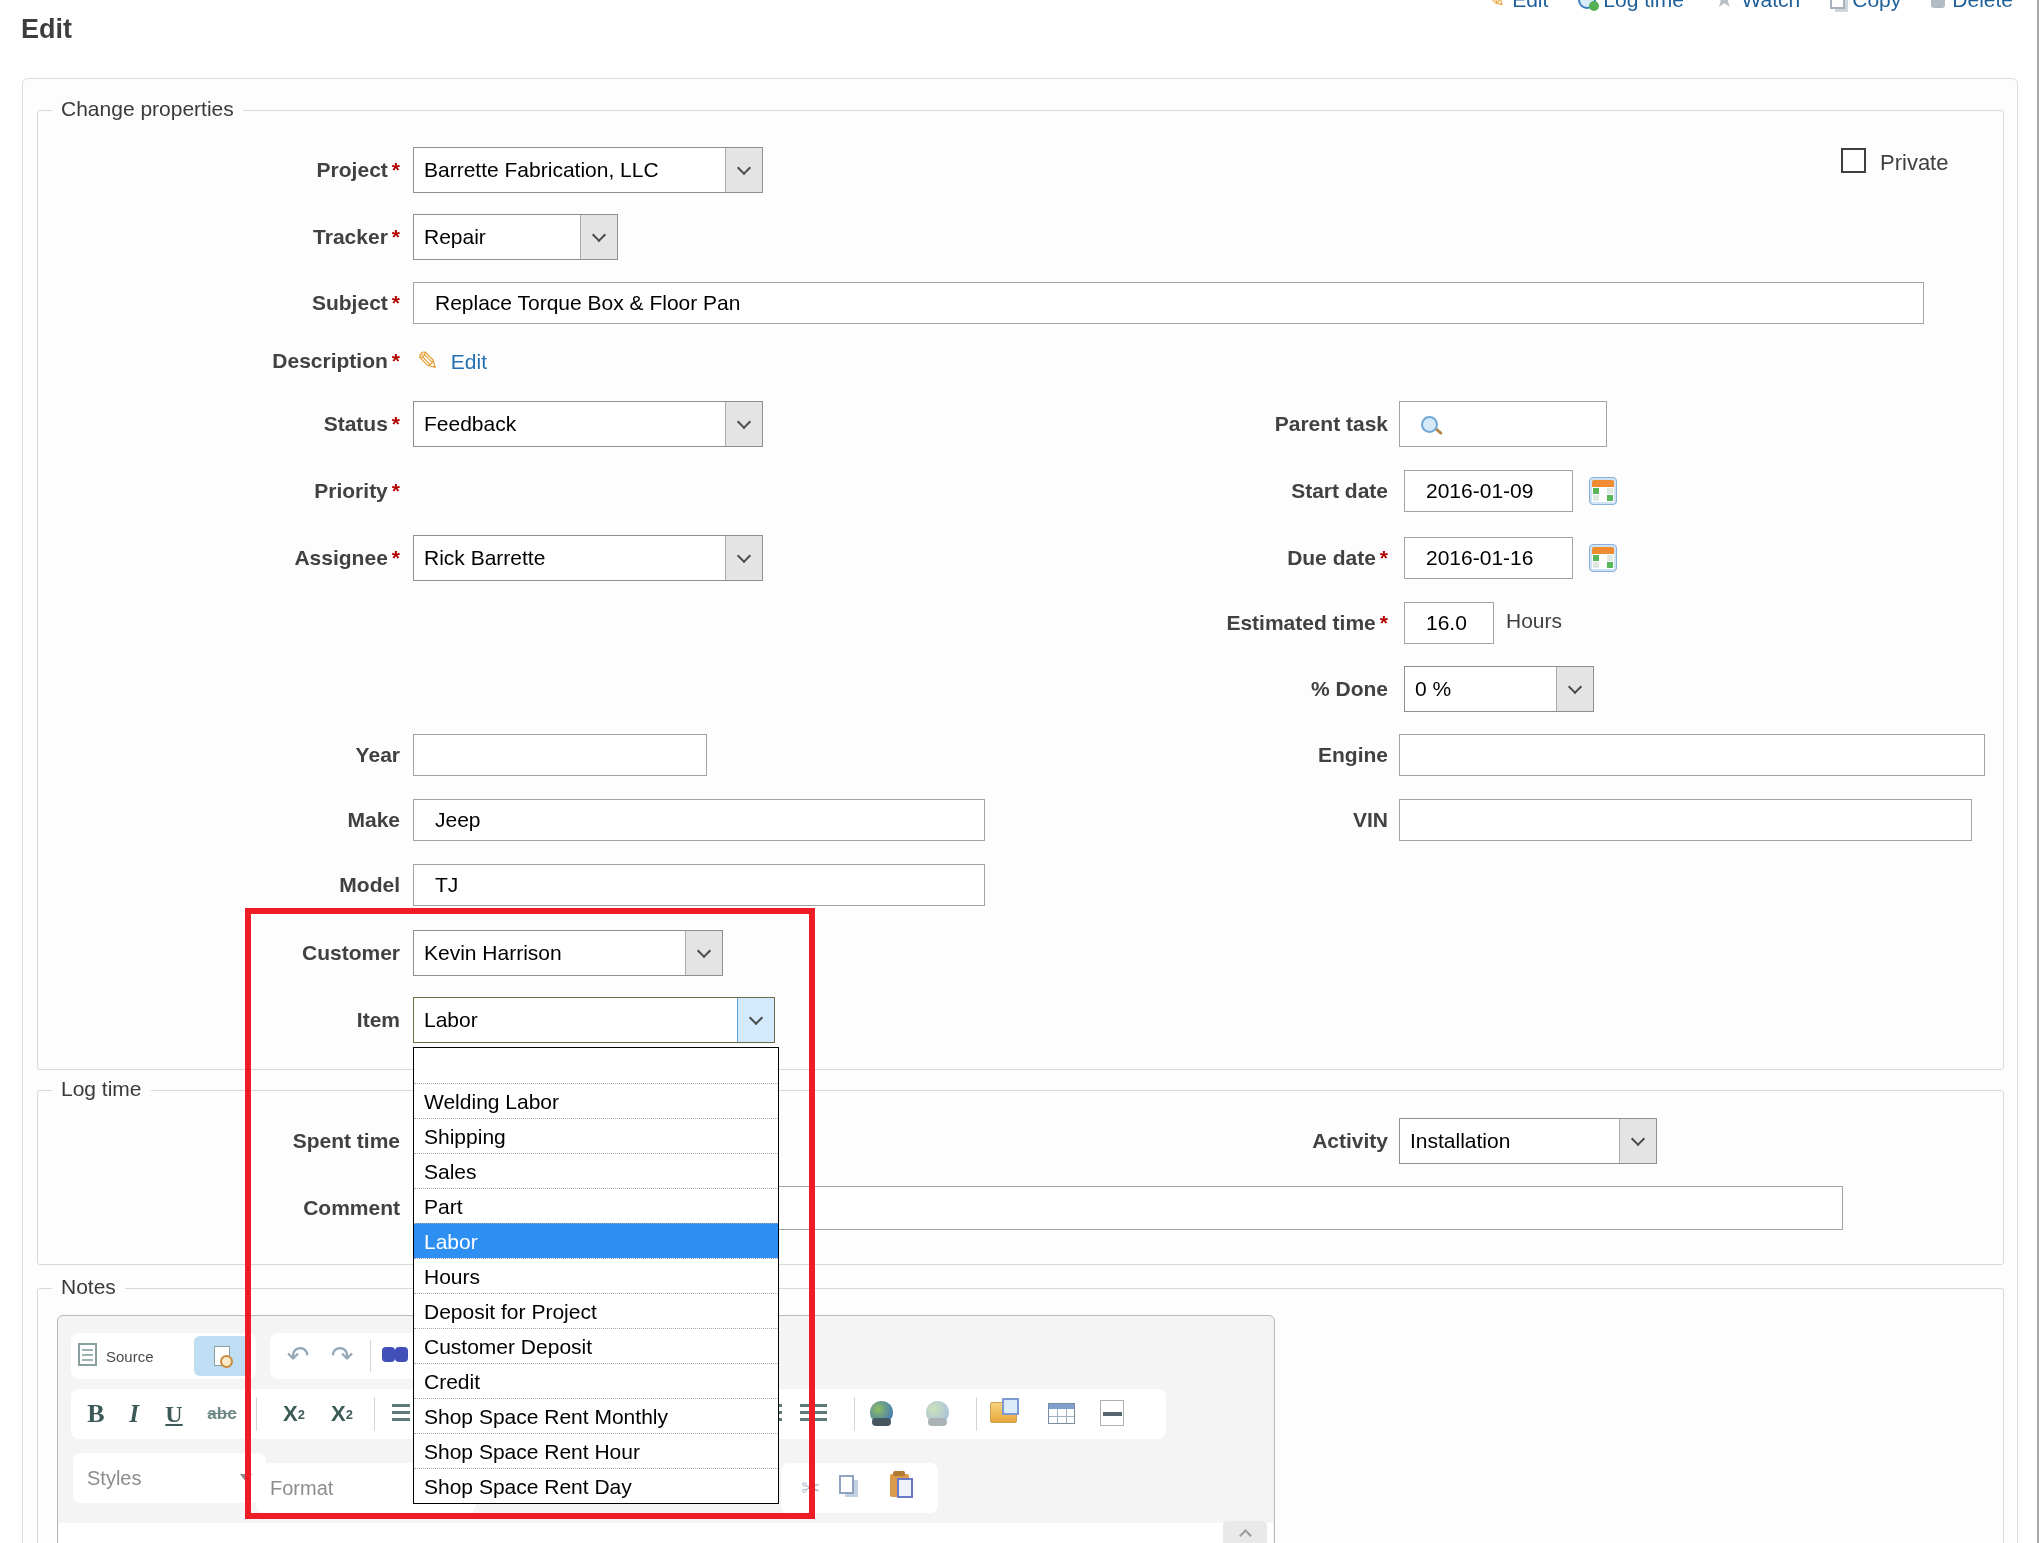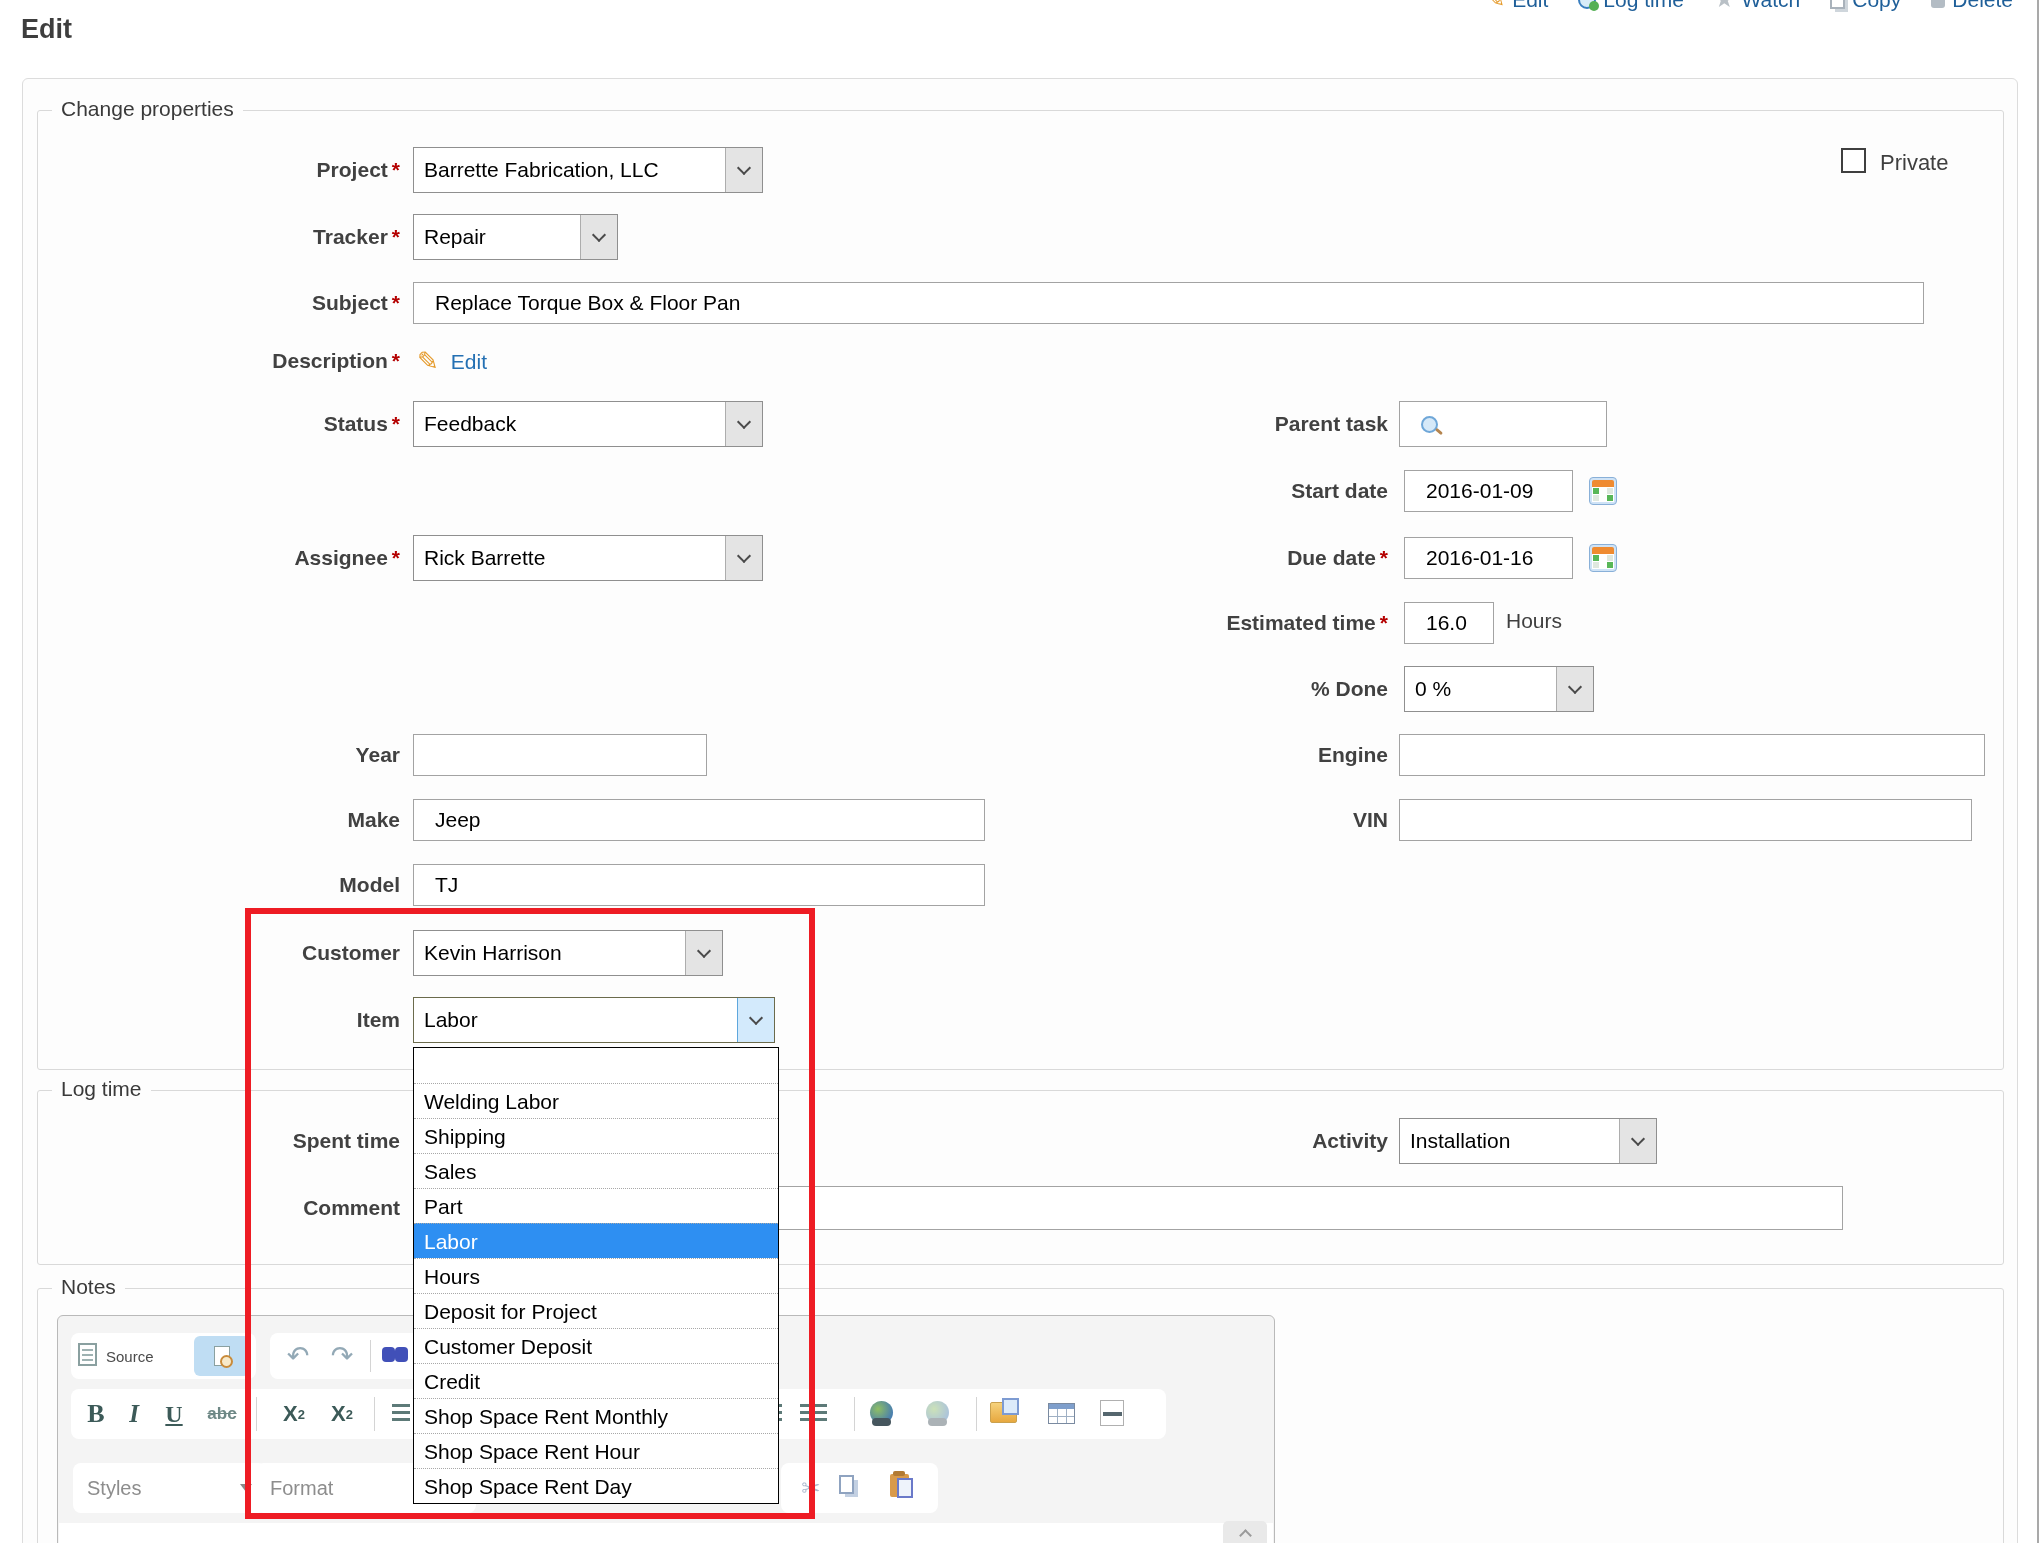--- a/index.html
+++ b/index.html
@@ -182,20 +182,21 @@
   </div>
 
   <div class="flabel" style="left:60px;top:401px;width:340px;line-height:46px;"><span>Status</span><span class="req">*</span></div>
   <div class="sel" style="left:413px;top:401px;width:350px;height:46px;">
     <span class="val">Feedback</span>
     <span class="btn">
         <span class="chev"></span>
       </span>
   </div>
 
+  <div class="flabel" style="left:60px;top:468px;width:340px;line-height:46px;"><span>Priority</span><span class="req">*</span></div>
 
   <div class="flabel" style="left:60px;top:535px;width:340px;line-height:46px;"><span>Assignee</span><span class="req">*</span></div>
   <div class="sel" style="left:413px;top:535px;width:350px;height:46px;">
     <span class="val">Rick Barrette</span>
     <span class="btn">
         <span class="chev"></span>
       </span>
   </div>
 
   <div class="flabel" style="left:60px;top:734px;width:340px;line-height:42px;">Year</div>
@@ -341,21 +342,21 @@
     <span class="ebtn" style="left:932px;top:86px;">
         <span class="img-icon"></span>
       </span>
     <span class="ebtn" style="left:990px;top:87px;">
         <span class="table-icon"></span>
       </span>
     <span class="ebtn" style="left:1042px;top:84px;">
         <span class="hr-icon"></span>
       </span>
 
-    <div class="combo" style="left:15px;top:147px;width:193px;height:50px;">
+    <div class="combo" style="left:15px;top:137px;width:193px;height:50px;">
       <span>Styles</span>
         <span class="tri"></span>
     </div>
     <div class="combo" style="left:198px;top:147px;width:220px;height:50px;">
       <span>Format</span>
         <span class="tri"></span>
     </div>
     <div class="pill" style="left:723px;top:147px;width:157px;height:50px;"></div>
     <span class="ebtn scissors" style="left:733px;top:147px;height:50px;width:40px;">✂</span>
     <span class="ebtn" style="left:781px;top:159px;">

